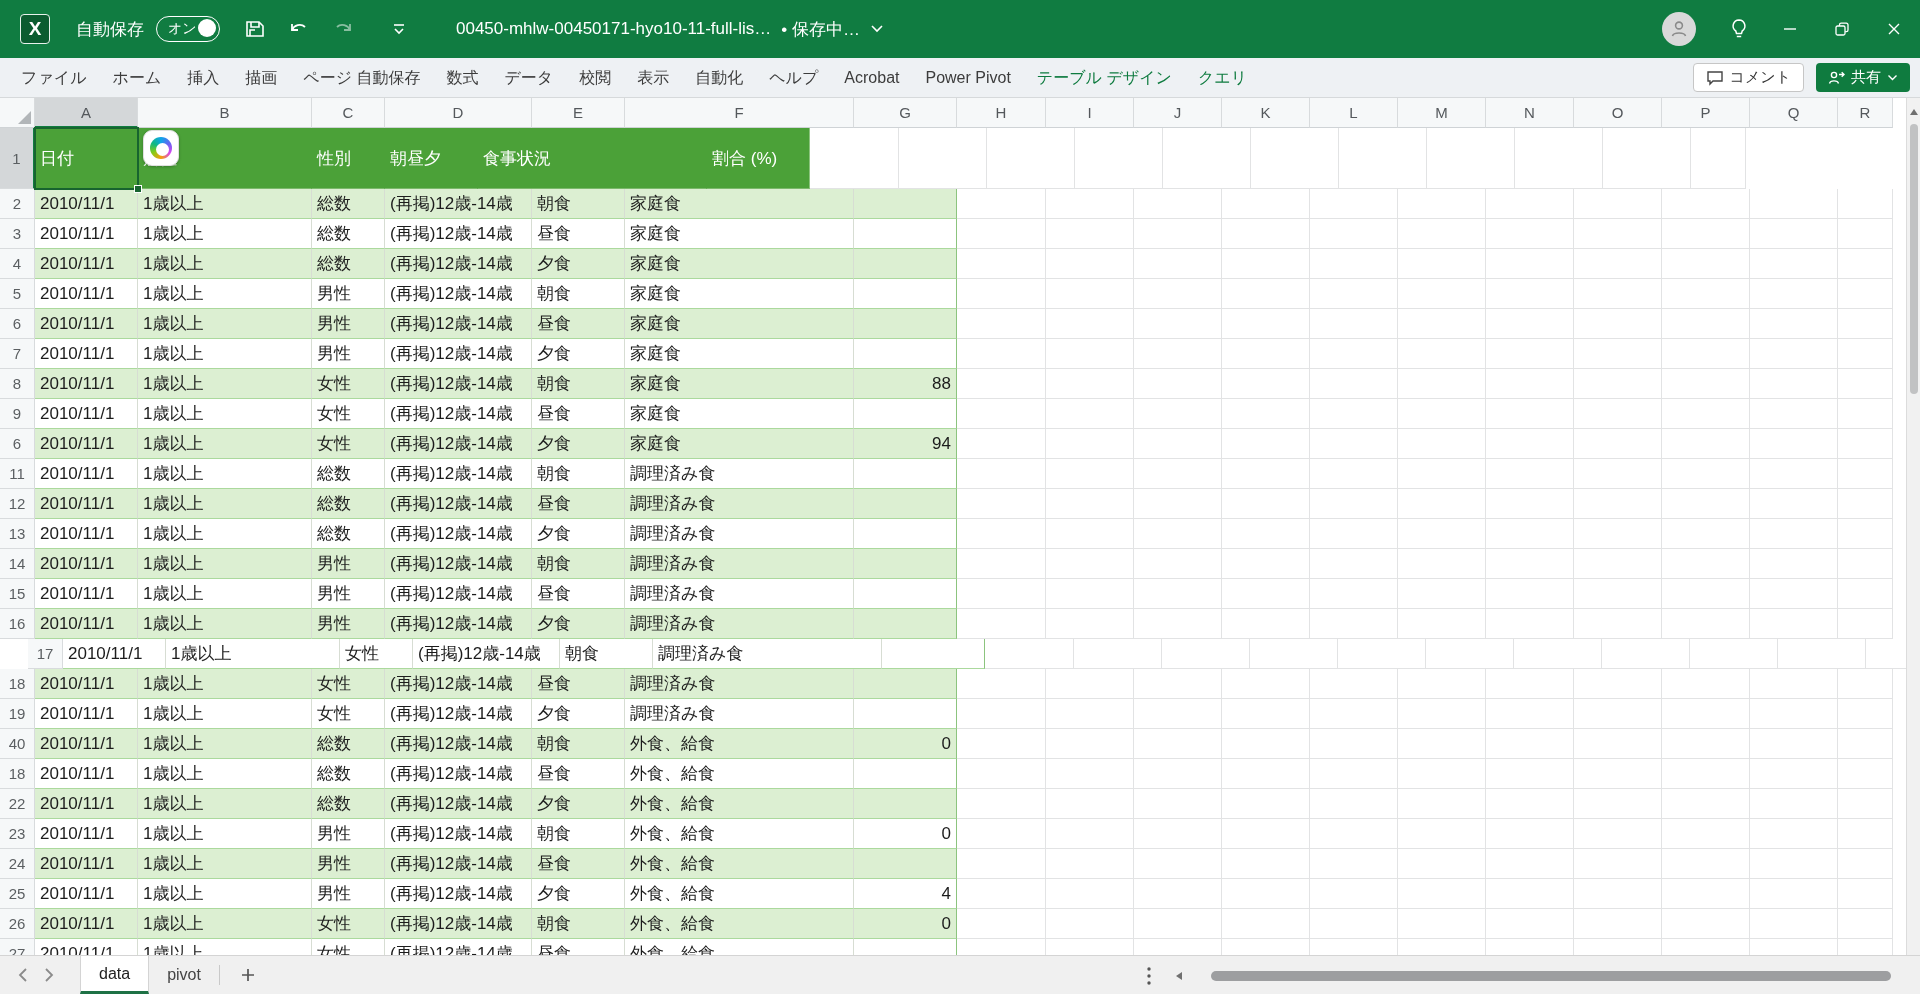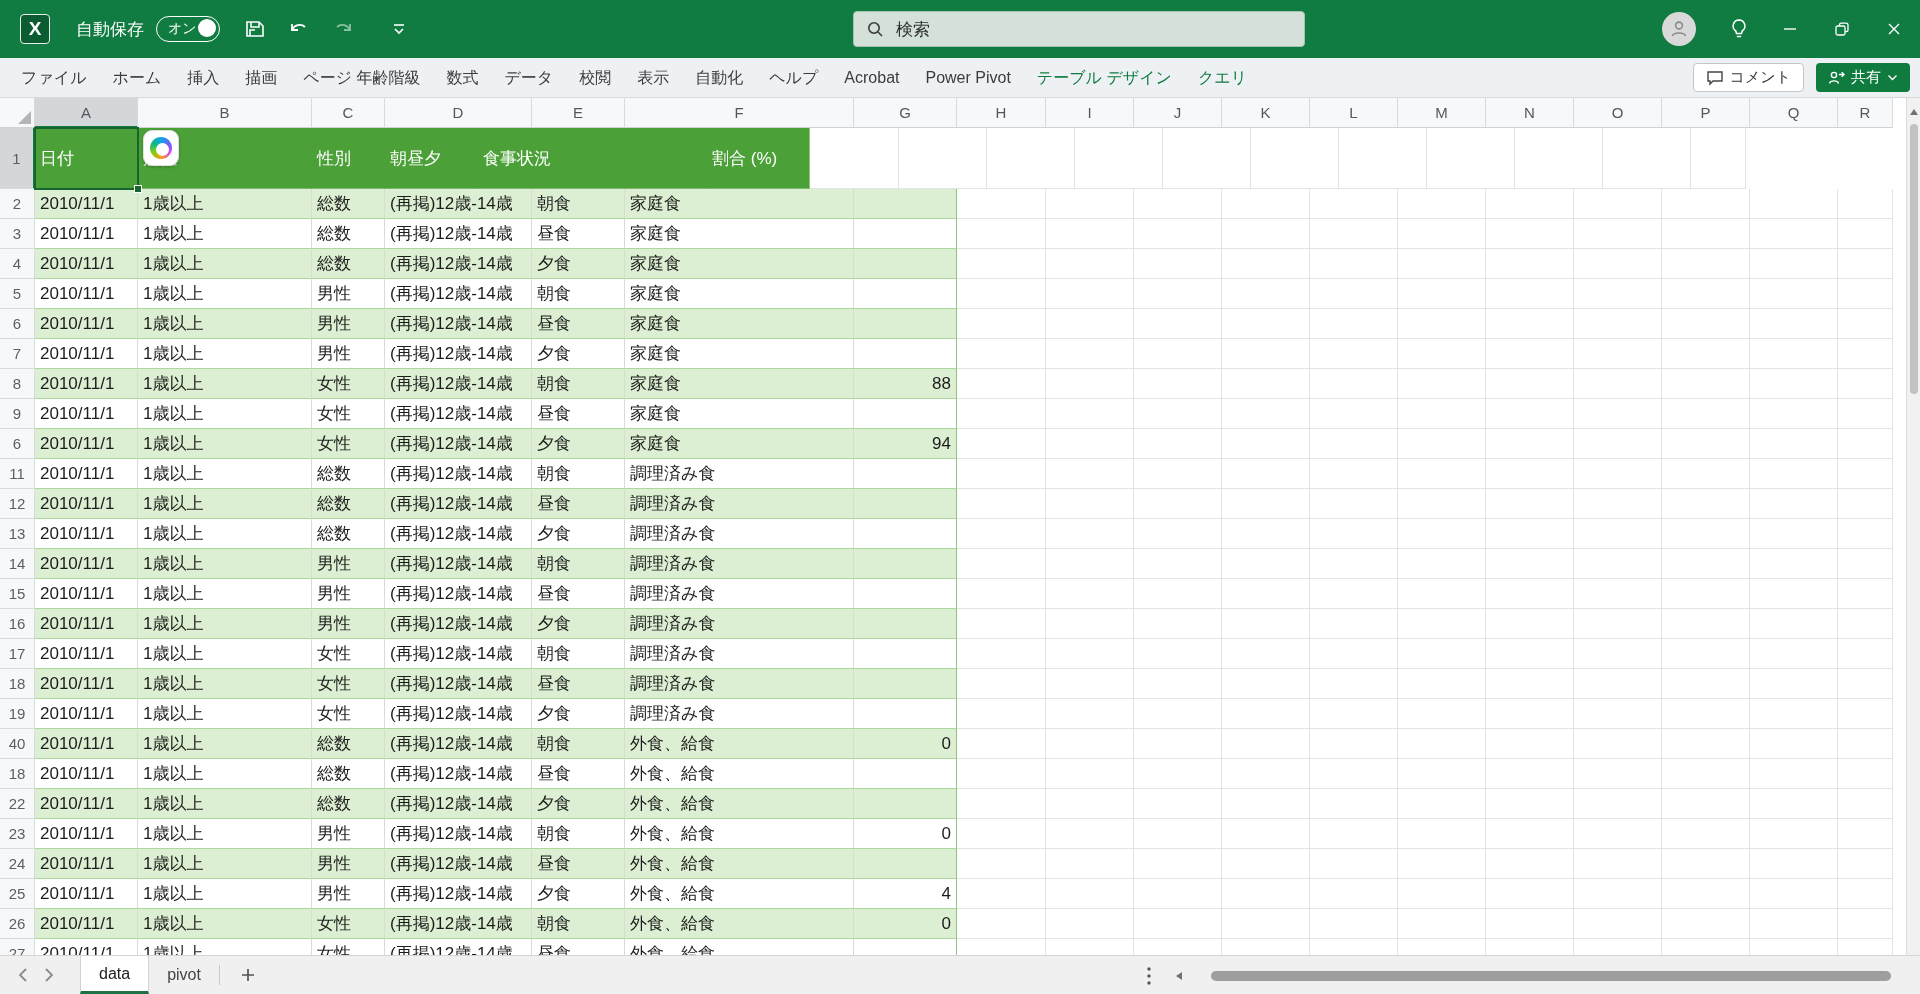--- a/index.html
+++ b/index.html
@@ -101,26 +101,26 @@
         <path d="M19 6 v6 h-6"></path>
           <path d="M19 12 c-2-5 -9-7 -13-3"></path>
       </svg>
     </div>
     <div class="tb-btn" style="margin-left:22px;">
       <svg width="16" height="14" viewBox="0 0 16 14" fill="none" stroke="#fff" stroke-width="1.6">
         <path d="M3 3 h10"></path>
           <path d="M4 7 l4 4 l4 -4"></path>
       </svg>
     </div>
-    <div class="search-box">
-      <svg width="18" height="18" viewBox="0 0 18 18" fill="none" stroke="#3a3a3a" stroke-width="1.6" style="margin-left:12px;">
-        <circle cx="8" cy="8" r="5.2"></circle>
-          <path d="M12 12 l4 4"></path>
-      </svg>
-      <span class="stext">検索</span>
+    <div class="doc-title">
+      <span>00450-mhlw-00450171-hyo10-11-full-lis…</span>
+      <span>• 保存中…</span>
+      <svg width="14" height="10" viewBox="0 0 14 10" fill="none" stroke="#fff" stroke-width="1.6">
+          <path d="M2 2 l5 5 l5 -5"></path>
+        </svg>
     </div>
     <div class="tb-right">
       <div class="avatar">
         <svg width="20" height="20" viewBox="0 0 20 20" fill="none" stroke="#8a8a8a" stroke-width="1.6">
           <circle cx="10" cy="6.5" r="3.4"></circle>
             <path d="M3.5 17 c1-4 12-4 13 0"></path>
         </svg>
       </div>
       <div class="tb-btn" style="margin:0 8px 0 0;">
         <svg width="20" height="22" viewBox="0 0 20 22" fill="none" stroke="#fff" stroke-width="1.5">
@@ -146,21 +146,21 @@
       </div>
     </div>
   </div>
 
   <div class="ribbonrow">
     <div style="display:flex; margin-left:8px;">
         <div class="rtab">ファイル</div>
         <div class="rtab">ホーム</div>
         <div class="rtab">挿入</div>
         <div class="rtab">描画</div>
-        <div class="rtab">ページ 年齢階級</div>
+        <div class="rtab">ページ 自動保存</div>
         <div class="rtab">数式</div>
         <div class="rtab">データ</div>
         <div class="rtab">校閲</div>
         <div class="rtab">表示</div>
         <div class="rtab">自動化</div>
         <div class="rtab">ヘルプ</div>
         <div class="rtab">Acrobat</div>
         <div class="rtab">Power Pivot</div>
         <div class="rtab ctx">テーブル デザイン</div>
         <div class="rtab ctx">クエリ</div>
@@ -544,21 +544,21 @@
         <div class="cell" style="width: 88px;"></div>
         <div class="cell" style="width: 88px;"></div>
         <div class="cell" style="width: 88px;"></div>
         <div class="cell" style="width: 88px;"></div>
         <div class="cell" style="width: 88px;"></div>
         <div class="cell" style="width: 88px;"></div>
         <div class="cell" style="width: 88px;"></div>
         <div class="cell" style="width: 88px;"></div>
         <div class="cell" style="width: 55px;"></div>
       </div>
-      <div class="grid-row" style="height: 30px;">
+      <div class="grid-row" style="height: 30px; padding-left: 28px;">
         <div class="rowhead">17</div>
         <div class="cell t" style="width: 103px;">2010/11/1</div>
         <div class="cell t" style="width: 174px;">1歳以上</div>
         <div class="cell t" style="width: 73px;">女性</div>
         <div class="cell t" style="width: 147px;">(再掲)12歳-14歳</div>
         <div class="cell t" style="width: 93px;">朝食</div>
         <div class="cell t" style="width: 229px;">調理済み食</div>
         <div class="cell t gedge num" style="width: 103px;"></div>
         <div class="cell" style="width: 89px;"></div>
         <div class="cell" style="width: 88px;"></div>

